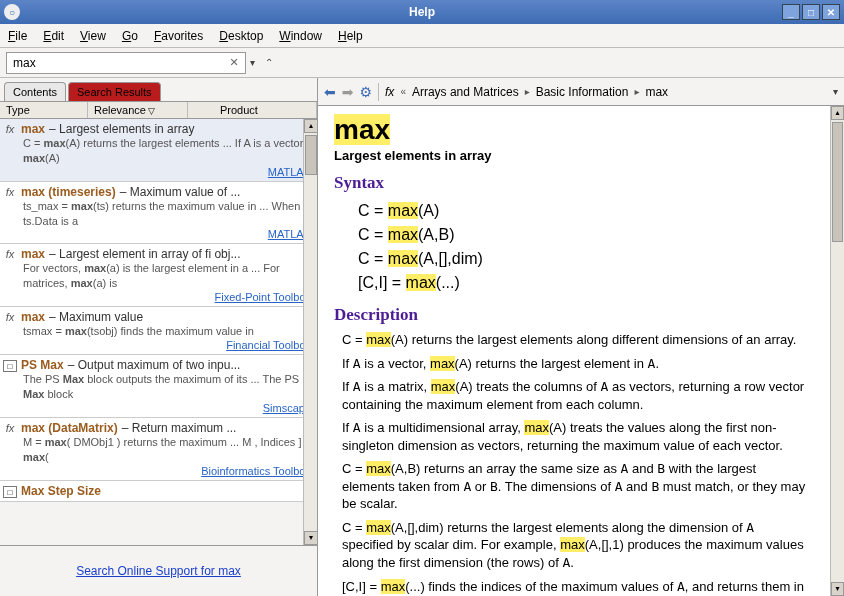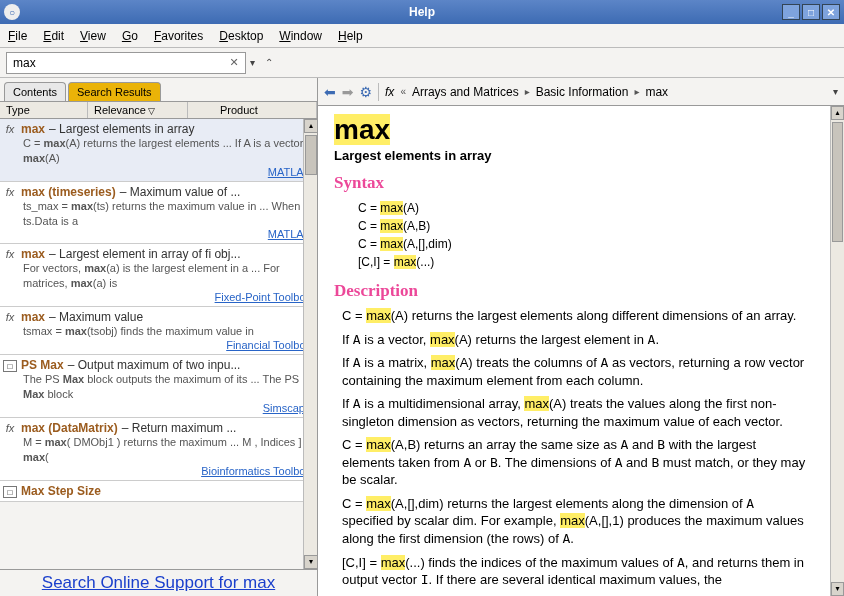--- a/index.html
+++ b/index.html
@@ -17,52 +17,52 @@
 
 .searchbar { height: 30px; background: #f4f3f1; border-bottom: 1px solid #bbb; display: flex; align-items: center; padding: 0 6px; gap: 6px; }
 .searchbar input { flex: 0 0 240px; height: 22px; padding: 2px 20px 2px 6px; font-size: 12px; border: 1px solid #999; background:#fff; }
 .searchbar .clear { margin-left: -26px; width:16px; text-align:center; font-size:11px; color:#666; z-index:1; cursor:pointer; }
 .searchbar .arrow { font-size: 10px; color:#444; padding:0 2px; cursor:pointer; }
 
 .main { flex: 1; display: flex; overflow: hidden; justify-content: center; }
 .left { width: 318px; border-right: 1px solid #999; display: flex; flex-direction: column; background: #f4f3f1; }
 .tabs { display: flex; padding: 4px 4px 0; gap: 0; }
 .tabs .tab { font-size: 11px; padding: 3px 8px; border: 1px solid #999; border-bottom: none; background: #e8e8e8; border-radius: 4px 4px 0 0; margin-right: 2px; }
-.tabs .tab.active { background: #eab308; }
+.tabs .tab.active { background: #b91c1c; }
 .headers { display: flex; font-size: 11px; background: #ece9e2; border-top: 1px solid #999; border-bottom: 1px solid #999; }
 .headers div { padding: 2px 6px; border-right: 1px solid #bbb; }
 .h-type { width: 88px; }
 .h-rel { width: 100px; }
 .h-prod { flex:1;margin-left:26px; }
 .results { flex: 1; overflow-y: auto; background: #fff; font-size: 12px; position:relative; }
 .result { border-bottom: 1px solid #ccc; padding: 3px 6px 3px 3px; }
 .result.selected { background: #e8ecf5; }
 .result .line1 { display: flex; align-items: baseline; gap: 4px; }
 .result .fx { font-style: italic; color: #555; font-size:11px; width:14px; text-align:center; }
 .result .blk { width:14px; height:12px; border:1px solid #777; display:inline-flex; align-items:center; justify-content:center; font-size:8px; }
 .result .rname { color: #9b5c1f; font-weight: bold; }
 .result .rdesc { color: #333; }
 .result .snippet { color: #555; padding-left: 20px; font-size: 11px; line-height:1.35; }
 .result .product { text-align: right; color: #2864c7; font-size: 11px; text-decoration: underline; }
-.left-footer { font-size: 17px; text-align: center; padding: 3px; border-top: 1px solid #999; }
+.left-footer { font-size: 12px; text-align: center; padding: 18px; border-top: 1px solid #999; }
 .left-footer a { color: #1a3fcc; text-decoration: underline; }
 
 .right { flex: 1; display: flex; flex-direction: column; }
 .rtoolbar { height: 28px; background: #f4f3f1; border-bottom: 1px solid #999; display: flex; align-items: center; gap: 6px; padding: 0 6px; font-size: 12px; }
 .rtoolbar .nav { color: #3d6bb3; font-size: 14px; cursor:pointer; }
 .rtoolbar .crumb { cursor:pointer; }
 .rtoolbar .sep { font-size:10px; color:#555; }
 .rtoolbar .dd { margin-left:auto; font-size:10px; color:#444; }
 .content { flex: 1; overflow-y: auto; background: #fff; padding: 8px 16px; font-size: 13px; border-right: 14px solid #ece9e2; position:relative; }
 .content::after { content:""; position:absolute; right:-14px; top:0; width:14px; height:100%; }
 .content h1 { font-family: Georgia, serif; font-size: 28px; font-weight: bold; display:inline-block; }
 .content h1 .hl { background: #ffee66; }
 .content .subtitle { font-size: 13px; margin: 2px 0 10px; font-weight: bold; }
-.content h2 { font-family: Georgia, serif; color: #ec4899; font-size: 17px; font-weight: bold; margin: 8px 0 6px; }
-.content pre { font-family: monospace; font-size: 12px; margin: 4px 0 10px 24px; line-height: 1.5; white-space: pre; }
+.content h2 { font-family: Georgia, serif; color: #4c1d95; font-size: 17px; font-weight: bold; margin: 8px 0 6px; }
+.content pre { font-family: monospace; font-size: 16px; margin: 4px 0 10px 24px; line-height: 1.5; white-space: pre; }
 .content .hl { background: #ffee66; }
 .content p { margin: 6px 8px; line-height: 1.35; }
 code.mono { font-family: monospace; }
 .sort-arrow { font-size:9px; margin-left:2px; }
 .scrollbar-v { position:absolute; right:0; top:0; width:14px; height:100%; background:#ece9e2; border-left:1px solid #bbb; }
 .scrollbar-v .thumb { position:absolute; left:1px; width:12px; background:#c8c4bc; border:1px solid #999; height:60px; top:16px; }
 .scrollbar-v .up,.scrollbar-v .down { position:absolute; left:0; width:14px; height:14px; background:#d8d4cc; border:1px solid #999; font-size:8px; text-align:center; line-height:12px;}
 .scrollbar-v .up{top:0;} .scrollbar-v .down{bottom:0;}
 .right-wrap { position:relative; flex:1; overflow:hidden; }
 .right-scroll { position:absolute; right:0; top:0; bottom:0; width:14px; background:#ece9e2; border-left:1px solid #bbb; }

